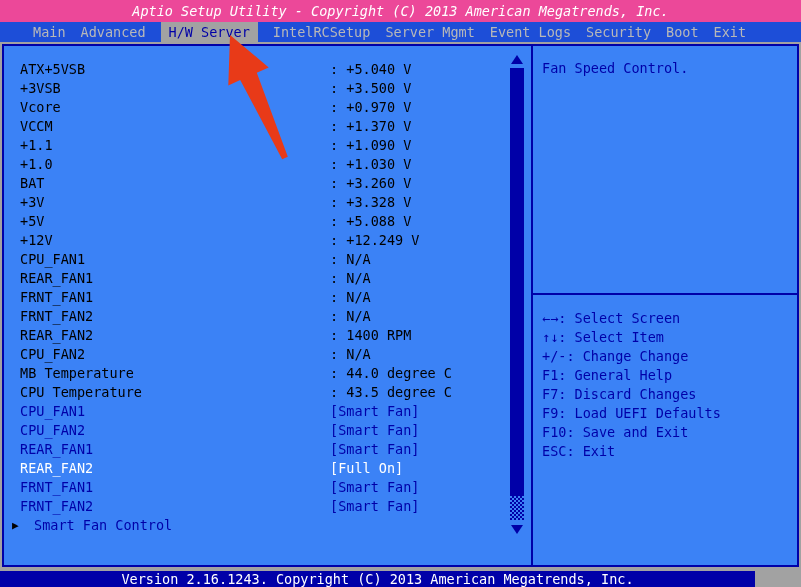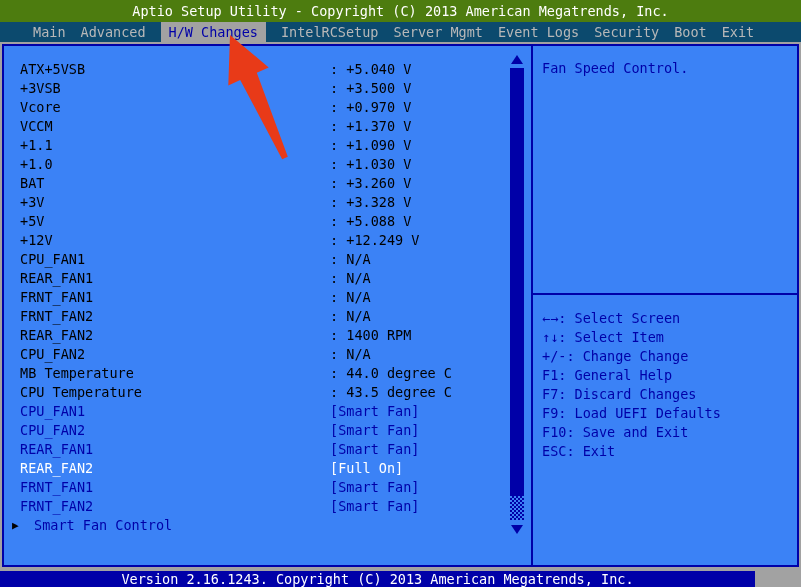--- a/index.html
+++ b/index.html
@@ -9,27 +9,28 @@
     font-size:13.5px;
     background:#a2a2a2;
     position:relative;
     cursor:default;
   }
   .screen { position:absolute; inset:0; width:801px; height:587px; }
 
   
   .title-bar {
     position:absolute; left:0; top:0; width:801px; height:22px;
-    background:#4d7c0f; color:#ffffff;
+    background:#ec4899; color:#ffffff;
     display:flex; align-items:center; justify-content:center;
     white-space:pre;
+    font-style:italic;
   }
   .menu-bar {
     position:absolute; left:0; top:22px; width:801px; height:20px;
-    background:#0c4a6e;
+    background:#1d4ed8;
     display:flex; align-items:stretch; gap:15px;
     padding-left:33px;
   }
   .tab {
     color:#b8b8b8; display:flex; align-items:center; white-space:pre;
   }
   .tab.active {
     background:#a2a2a2; color:#0000a8; padding:0 8px;
   }
 
@@ -95,21 +96,21 @@
 </head>
 <body>
 
 <div class="screen">
 
   <div class="title-bar">Aptio Setup Utility - Copyright (C) 2013 American Megatrends, Inc.</div>
 
   <div class="menu-bar">
       <div class="tab">Main</div>
       <div class="tab">Advanced</div>
-      <div class="tab active">H/W Changes</div>
+      <div class="tab active">H/W Server</div>
       <div class="tab">IntelRCSetup</div>
       <div class="tab">Server Mgmt</div>
       <div class="tab">Event Logs</div>
       <div class="tab">Security</div>
       <div class="tab">Boot</div>
       <div class="tab">Exit</div>
     </div>
 
   <div class="main-frame">
 

